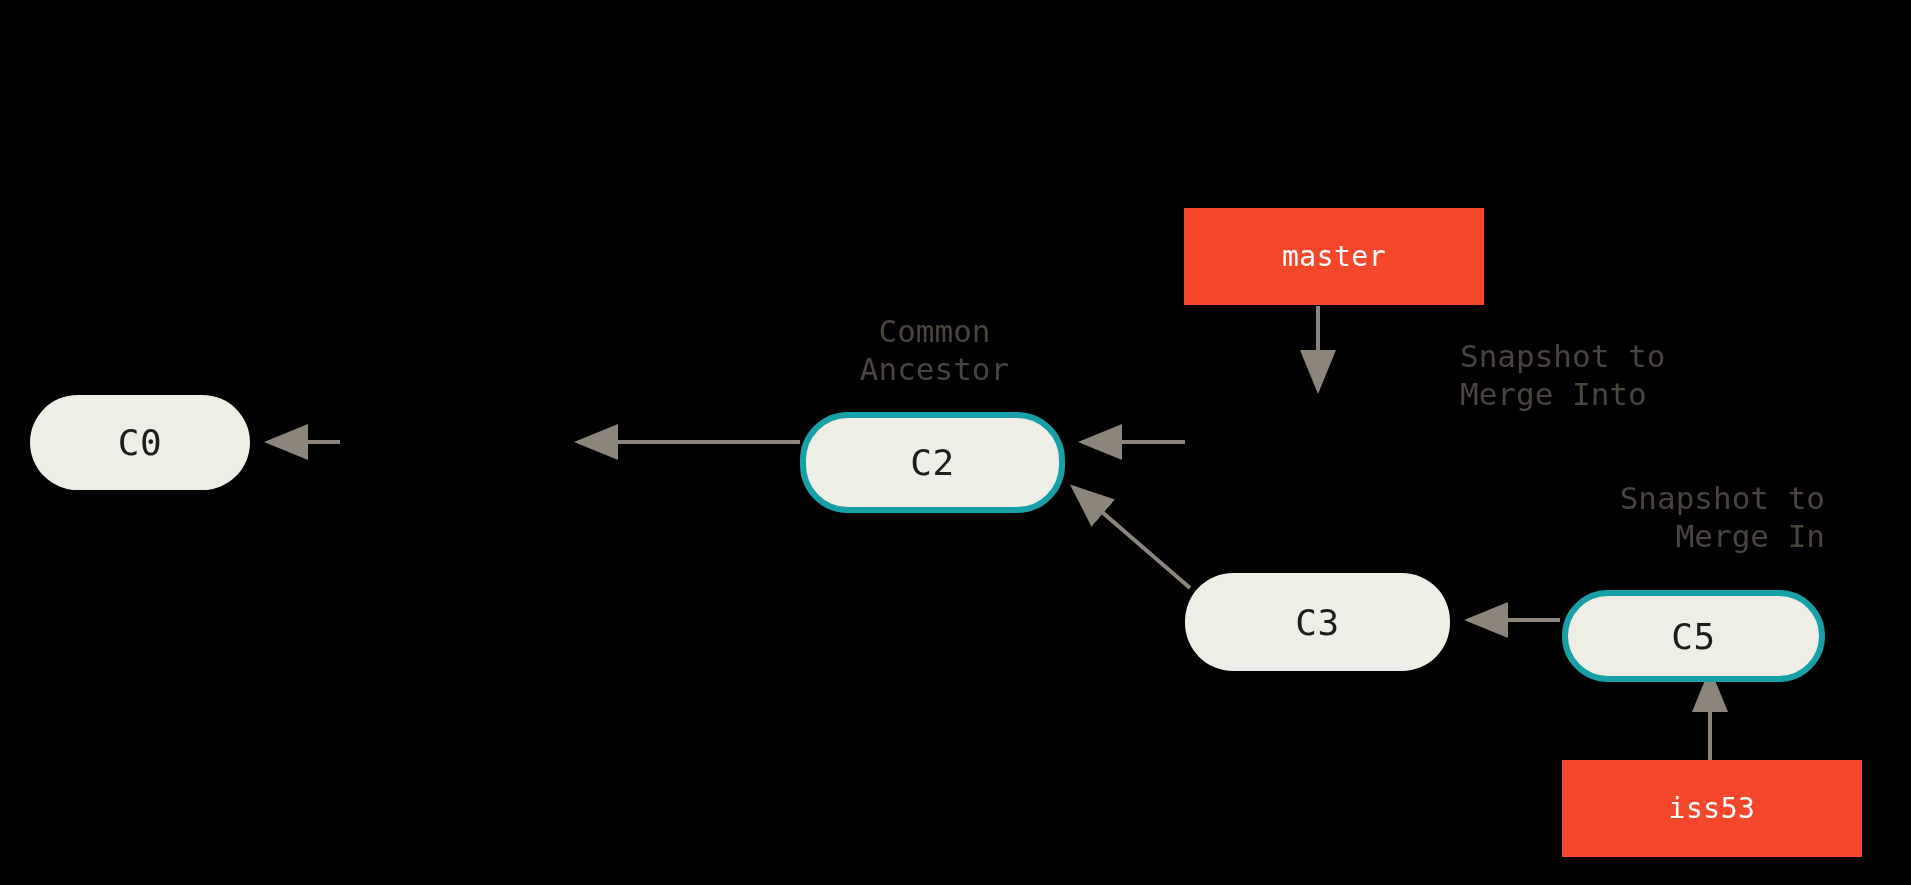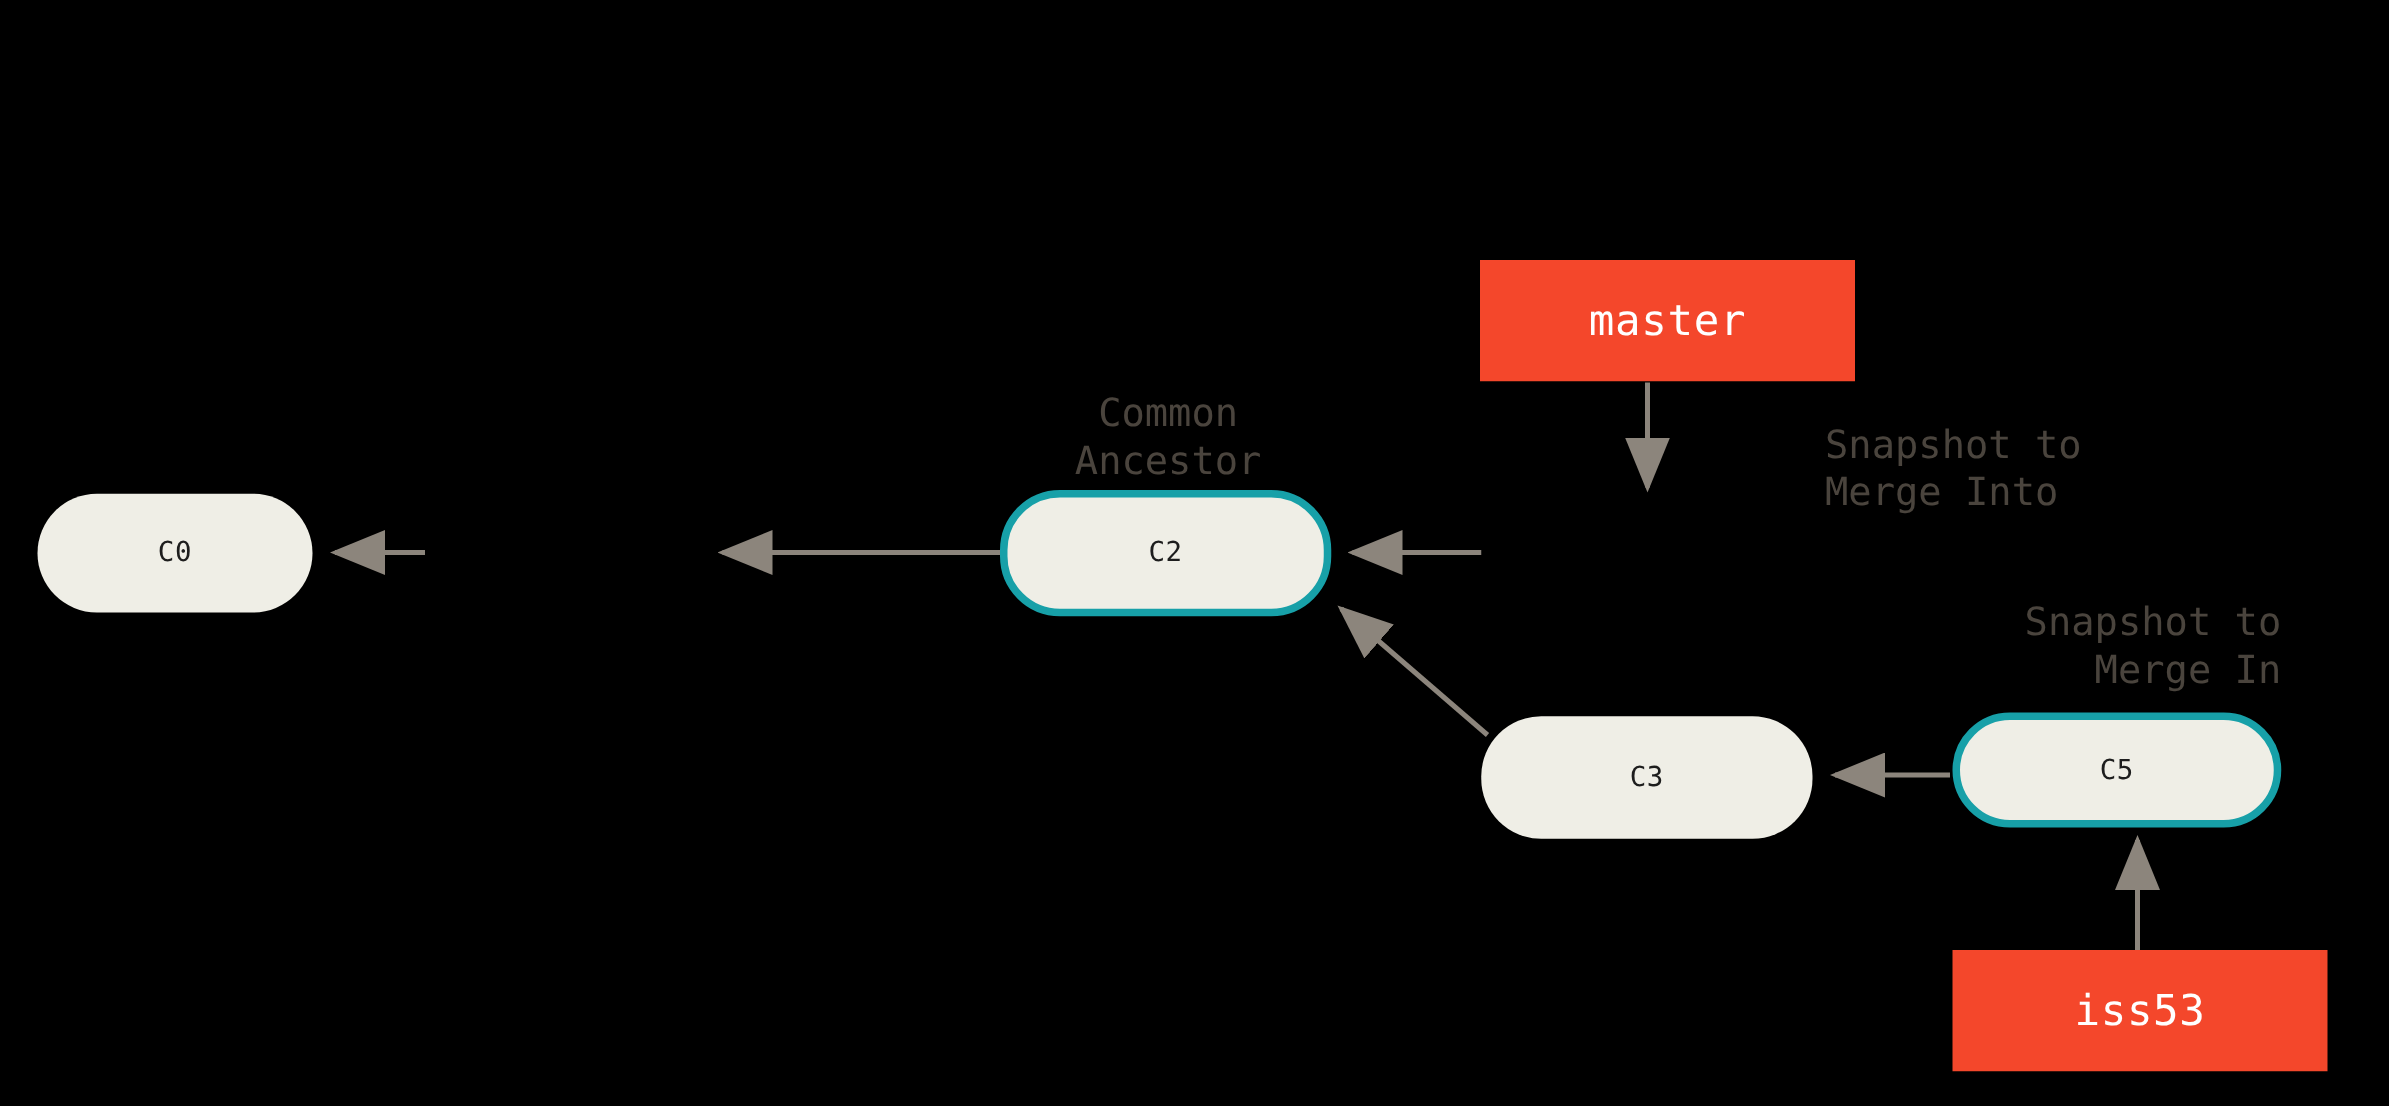--- a/index.html
+++ b/index.html
@@ -28,36 +28,37 @@
   .commit-node {
     position: absolute;
     box-sizing: border-box;
     background: #efeee6;
     border-radius: 48px;
     display: flex;
     align-items: center;
     justify-content: center;
     color: #1d1d1d;
     font-family: "DejaVu Sans Mono", "Liberation Mono", monospace;
-    font-size: 22px;
+    font-size: 36px;
     letter-spacing: 0.5px;
   }
   .commit-node.highlighted {
     border: 6px solid #17a0a8;
+    margin-top: 20px;
   }
   .branch-label {
     position: absolute;
     box-sizing: border-box;
     background: #f4472b;
     display: flex;
     align-items: center;
     justify-content: center;
     color: #ffffff;
     font-family: "DejaVu Sans Mono", "Liberation Mono", monospace;
-    font-size: 34px;
+    font-size: 28px;
     letter-spacing: 0.5px;
   }
   .annotation {
     position: absolute;
     color: #4a443d;
     font-family: "DejaVu Sans Mono", "Liberation Mono", monospace;
     font-size: 31px;
     line-height: 1.22;
     white-space: pre-line;
   }

